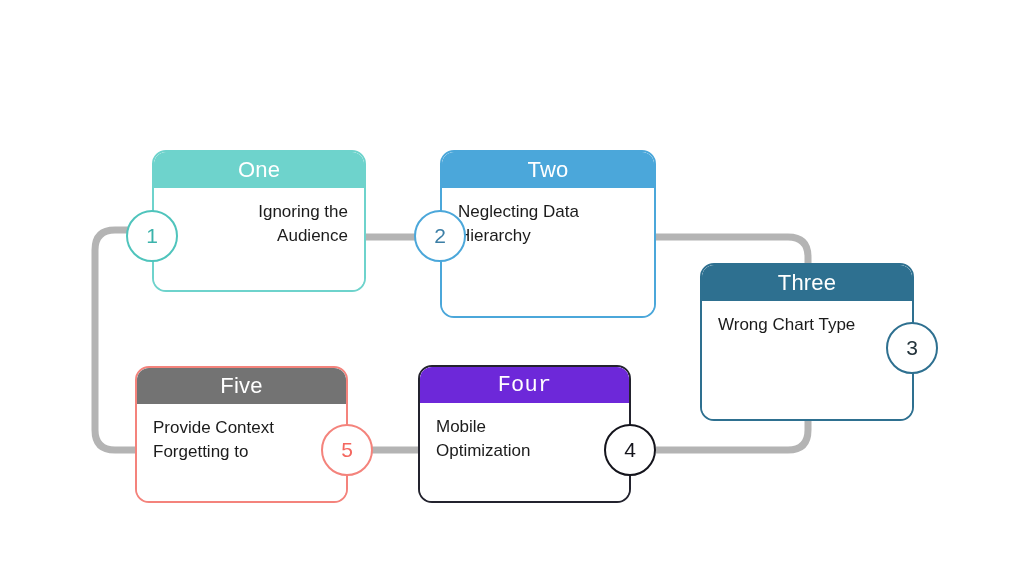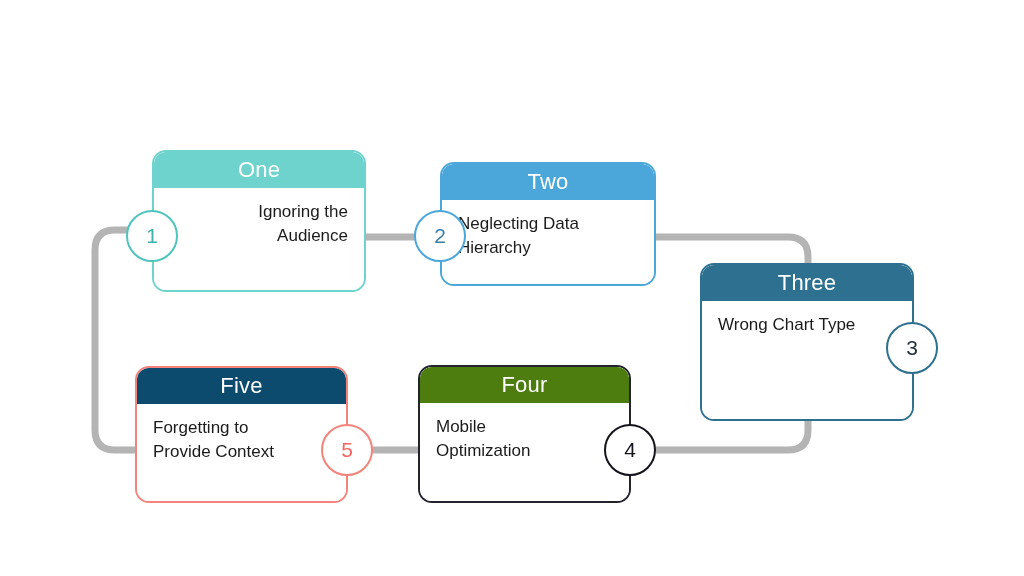--- a/index.html
+++ b/index.html
@@ -59,37 +59,37 @@
     font-size:21px;
     z-index:6;
   }
 
   
   #card-one { left:152px; top:150px; width:214px; height:142px; border-color:#6ED3CC;text-align:right; }
   #card-one .card-header { background:#6ED3CC; }
   #circle-1 { left:126px; top:210px; border-color:#4FC4BC; color:#3BB3AB; }
 
   
-  #card-two { left:440px; top:150px; width:216px; height:124px; border-color:#4BA7DA;margin-top:12px; }
+  #card-two { left:440px; top:150px; width:216px; height:168px; border-color:#4BA7DA; }
   #card-two .card-header { background:#4BA7DA; }
   #circle-2 { left:414px; top:210px; border-color:#4BA7DA; color:#3C7FA6; }
 
   
   #card-three { left:700px; top:263px; width:214px; height:158px; border-color:#2E7090; }
   #card-three .card-header { background:#2E7090; }
   #circle-3 { left:886px; top:322px; border-color:#2E7090; color:#23333b; }
 
   
   #card-four { left:418px; top:365px; width:213px; height:138px; border-color:#23232E; }
-  #card-four .card-header { background:#4d7c0f; }
+  #card-four .card-header { background:#6d28d9;font-family:Liberation Mono, monospace; }
   #circle-4 { left:604px; top:424px; border-color:#14141c; color:#14141c; }
 
   
   #card-five { left:135px; top:366px; width:213px; height:137px; border-color:#F4837C; }
-  #card-five .card-header { background:#0c4a6e; }
+  #card-five .card-header { background:#737373; }
   #circle-5 { left:321px; top:424px; border-color:#F4837C; color:#F4675F; }
 </style>
 </head>
 <body>
 
 <div id="stage">
 
   <svg class="connectors" viewBox="0 0 1024 576" xmlns="http://www.w3.org/2000/svg">
 
     <path d="M 366 237 L 416 237" stroke="#b4b4b4" stroke-width="7" fill="none" stroke-linecap="butt"></path>
@@ -143,20 +143,20 @@
         <span>Optimization</span>
       </div>
     </div>
   </div>
   <div class="num-circle" id="circle-4">4</div>
 
   <div class="card" id="card-five">
     <div class="card-inner">
       <div class="card-header">Five</div>
       <div class="card-body">
+        <span>Provide Context</span>
         <span>Forgetting to</span>
-        <span>Provide Context</span>
       </div>
     </div>
   </div>
   <div class="num-circle" id="circle-5">5</div>
 
 </div>
 
 </body></html>

